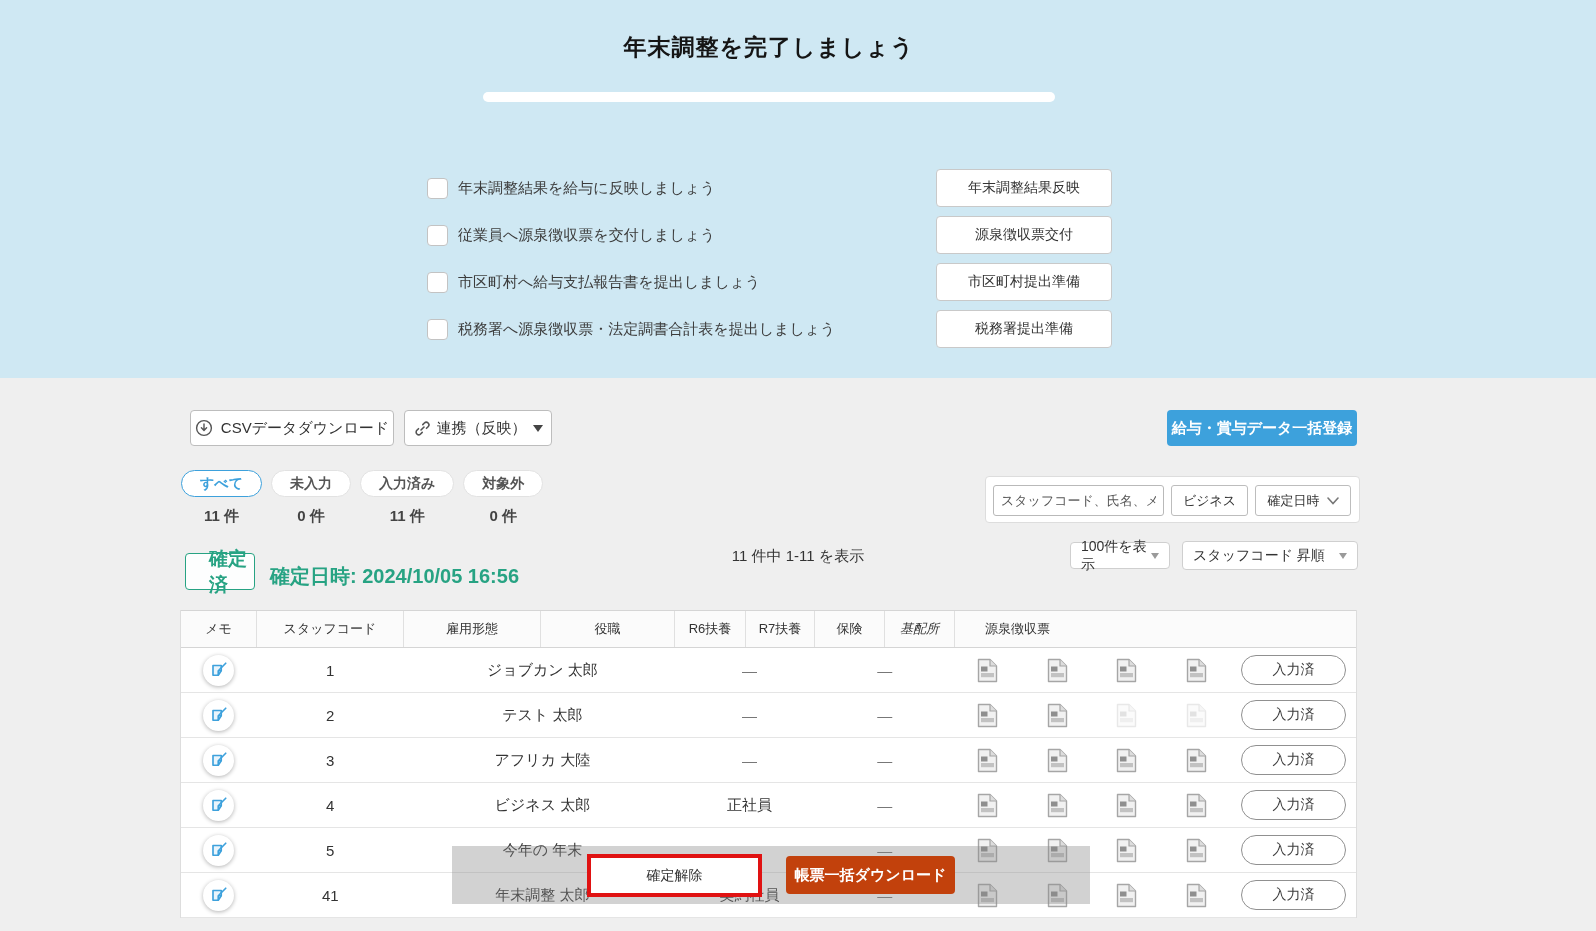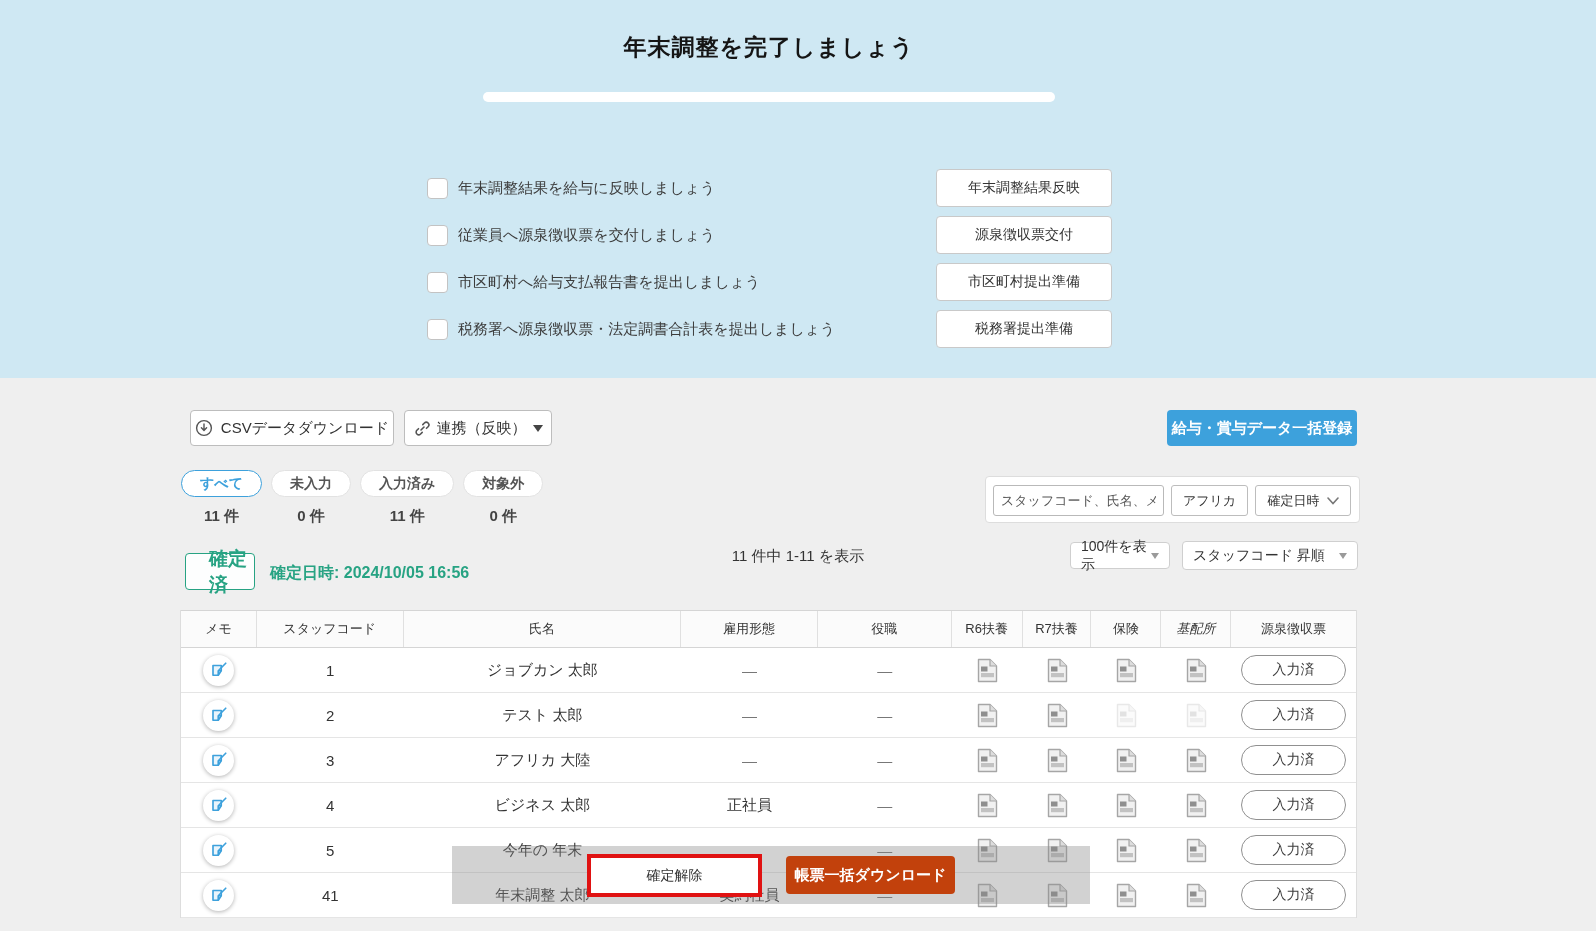--- a/index.html
+++ b/index.html
@@ -34,21 +34,21 @@
   .pill.active { border:1px solid #3da1dc; color:#3da1dc; }
   .tab-count { margin-top:10px; font-size:15px; font-weight:bold; color:#444; }
   #search-panel { position:absolute; left:985px; top:476px; width:375px; height:47px; background:#fff; border:1px solid #ddd; border-radius:4px; }
   #search-input { position:absolute; left:7px; top:8px; width:171px; height:31px; border:1px solid #b9b9b9; border-radius:3px; font-size:13px; color:#333; padding:0 7px; font-family:inherit; }
   #search-input::placeholder { color:#555; opacity:1; }
   #btn-clear { position:absolute; left:185px; top:8px; width:77px; height:31px; font-size:13px; border-radius:3px; }
   #btn-advanced { position:absolute; left:269px; top:8px; width:96px; height:31px; font-size:13px; border-radius:3px; gap:7px; }
 
   
   #badge-confirmed { position:absolute; left:185px; top:553px; width:70px; height:37px; background:#fdfefe; border:1px solid #27a383; border-radius:4px; color:#27a383; font-size:19px; font-weight:bold; display:flex; align-items:center; justify-content:center;padding-left:23px; }
-  #confirmed-at { position:absolute; left:270px; top:563px; font-size:16px; font-weight:bold; color:#27a383; }
+  #confirmed-at { position:absolute; left:270px; top:563px; font-size:20px; font-weight:bold; color:#27a383; }
   #range-text { position:absolute; left:0; top:547px; width:1596px; text-align:center; font-size:15px; color:#333; }
   .select-box { position:absolute; background:#fff; border:1px solid #cfcfcf; border-radius:4px; display:flex; align-items:center; font-size:14px; color:#333; cursor:pointer; padding:0 10px; justify-content:space-between; }
   #select-perpage { left:1070px; top:542px; width:100px; height:27px; }
   #select-sort { left:1182px; top:541px; width:176px; height:29px; }
 
   
   #table { position:absolute; left:180px; top:610px; width:1177px; background:#fff; border-left:1px solid #ddd; border-right:1px solid #ddd; }
   #thead { display:flex; height:38px; background:#fbfbfb; border-top:1px solid #d5d5d5; border-bottom:1px solid #d5d5d5; }
   #thead .th { display:flex; align-items:center; justify-content:center; font-size:13px; color:#333; border-right:1px solid #e0e0e0; }
   #thead .th:last-child { border-right:none; }
@@ -138,21 +138,21 @@
     <div class="tab-count">11 件</div>
   </div>
   <div class="tab-group">
     <button class="pill">対象外</button>
     <div class="tab-count">0 件</div>
   </div>
 </div>
 
 <div id="search-panel">
   <input id="search-input" type="text" placeholder="スタッフコード、氏名、メール" style="">
-  <button class="btn-outline" id="btn-clear">アフリカ</button>
+  <button class="btn-outline" id="btn-clear">ビジネス</button>
   <button class="btn-outline" id="btn-advanced">
     <span>確定日時</span>
     <svg width="12" height="8" viewBox="0 0 12 8">
         <path d="M1 1 L6 6.5 L11 1" fill="none" stroke="#777" stroke-width="1.6" stroke-linecap="round"></path>
       </svg>
   </button>
 </div>
 
 <div id="badge-confirmed">確定済</div>
 <div id="confirmed-at">確定日時: 2024/10/05 16:56</div>
@@ -163,21 +163,20 @@
 </div>
 <div class="select-box" id="select-sort">
   <span>スタッフコード 昇順</span>
   <span class="tri-down sm"></span>
 </div>
 
 <div id="table">
   <div id="thead">
     <div class="th c0">メモ</div>
     <div class="th c1">スタッフコード</div>
-    <div class="th c2">氏名</div>
     <div class="th c3">雇用形態</div>
     <div class="th c4">役職</div>
     <div class="th c5">R6扶養</div>
     <div class="th c6">R7扶養</div>
     <div class="th c7">保険</div>
     <div class="th c8">基配所</div>
     <div class="th c9">源泉徴収票</div>
   </div>
   <div id="tbody">
   <div class="row">

